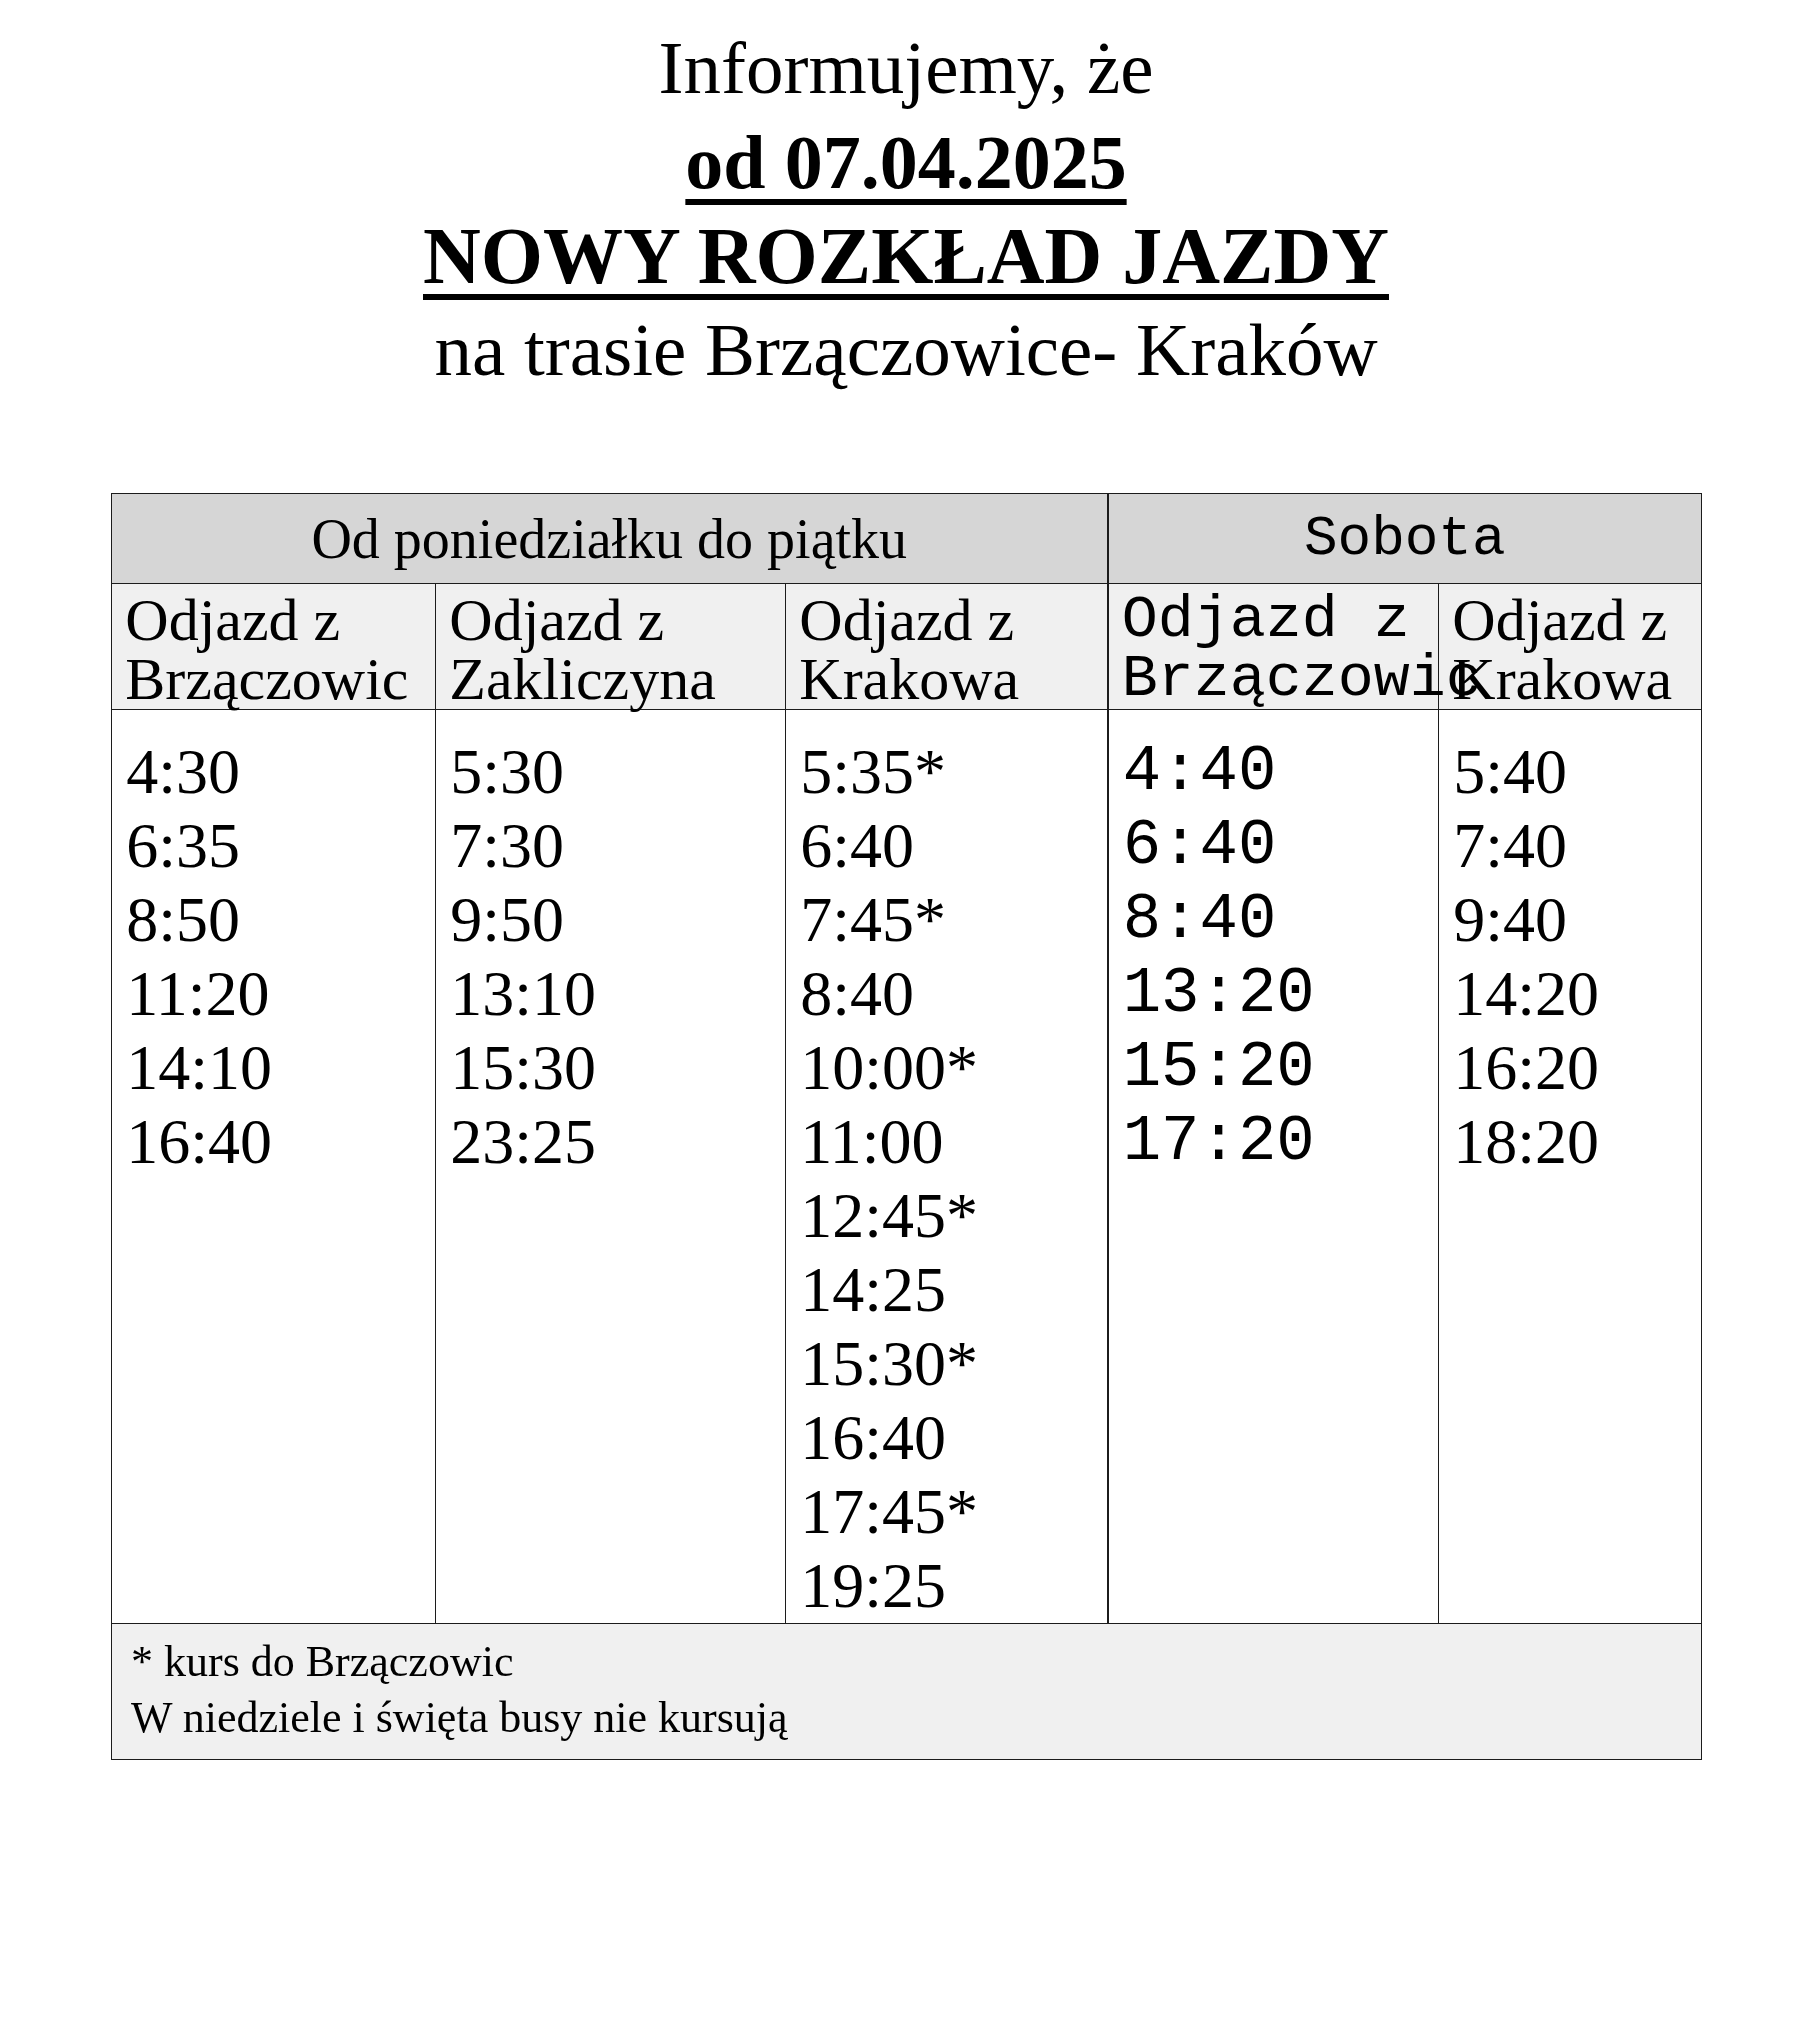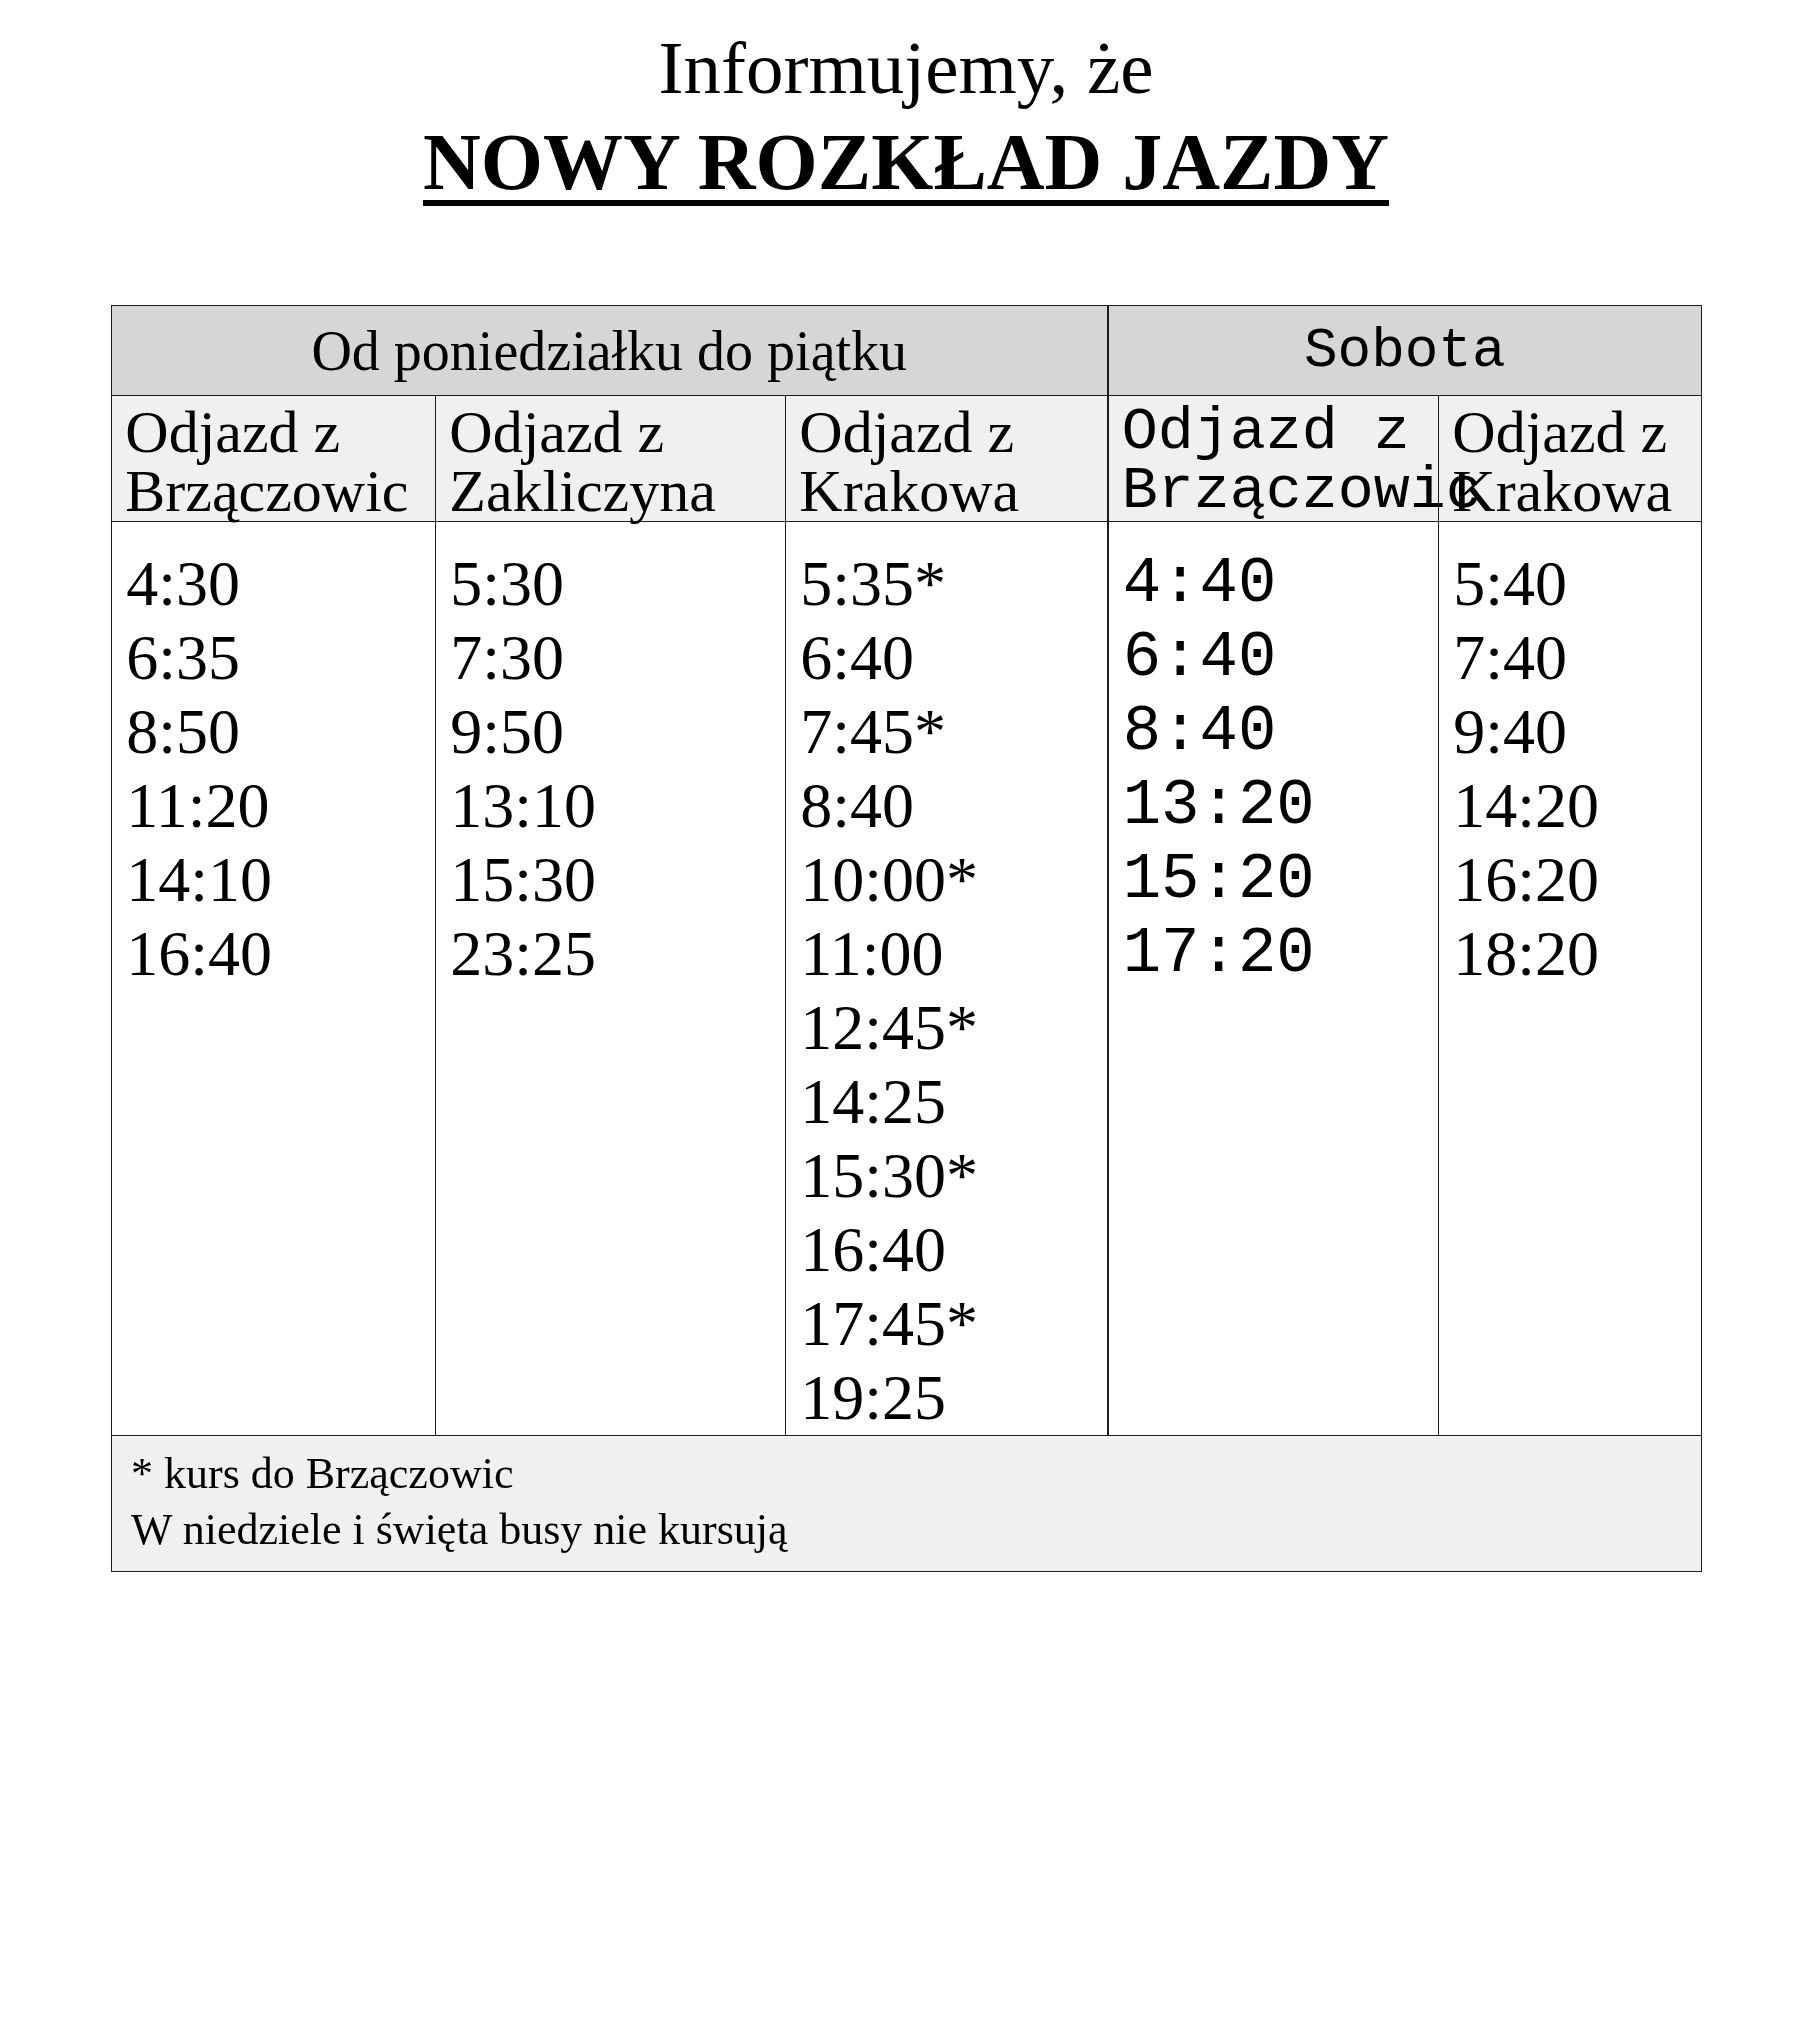--- a/index.html
+++ b/index.html
@@ -94,21 +94,23 @@
   }
   .footnote { white-space: nowrap; }
 </style>
 </head>
 <body>
 
 <div class="page">
 
   <header class="title-block">
     <div class="t-line t2">Informujemy, że</div>
+    <div class="t-line t3 emph">od 07.04.2025</div>
     <div class="t-line t5 emph">NOWY ROZKŁAD JAZDY</div>
+    <div class="t-line t6">na trasie Brzączowice- Kraków</div>
   </header>
 
   <table class="timetable">
     <colgroup>
       <col style="width:324px">
       <col style="width:350px">
       <col style="width:322px">
       <col style="width:331px">
       <col style="width:263px">
     </colgroup>

